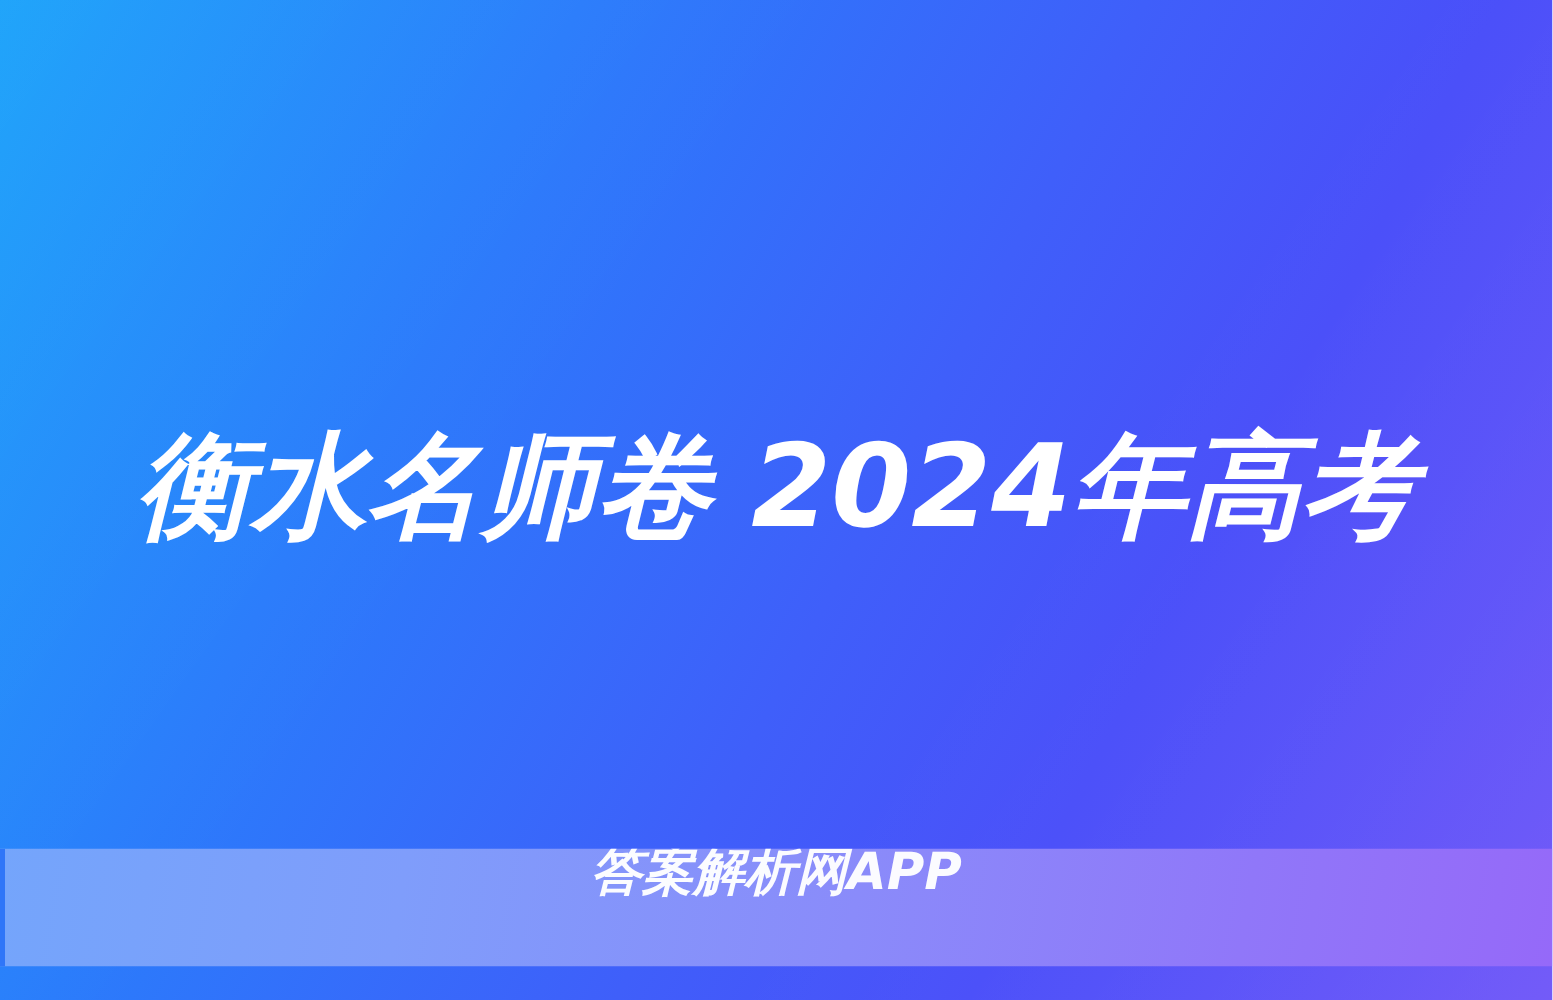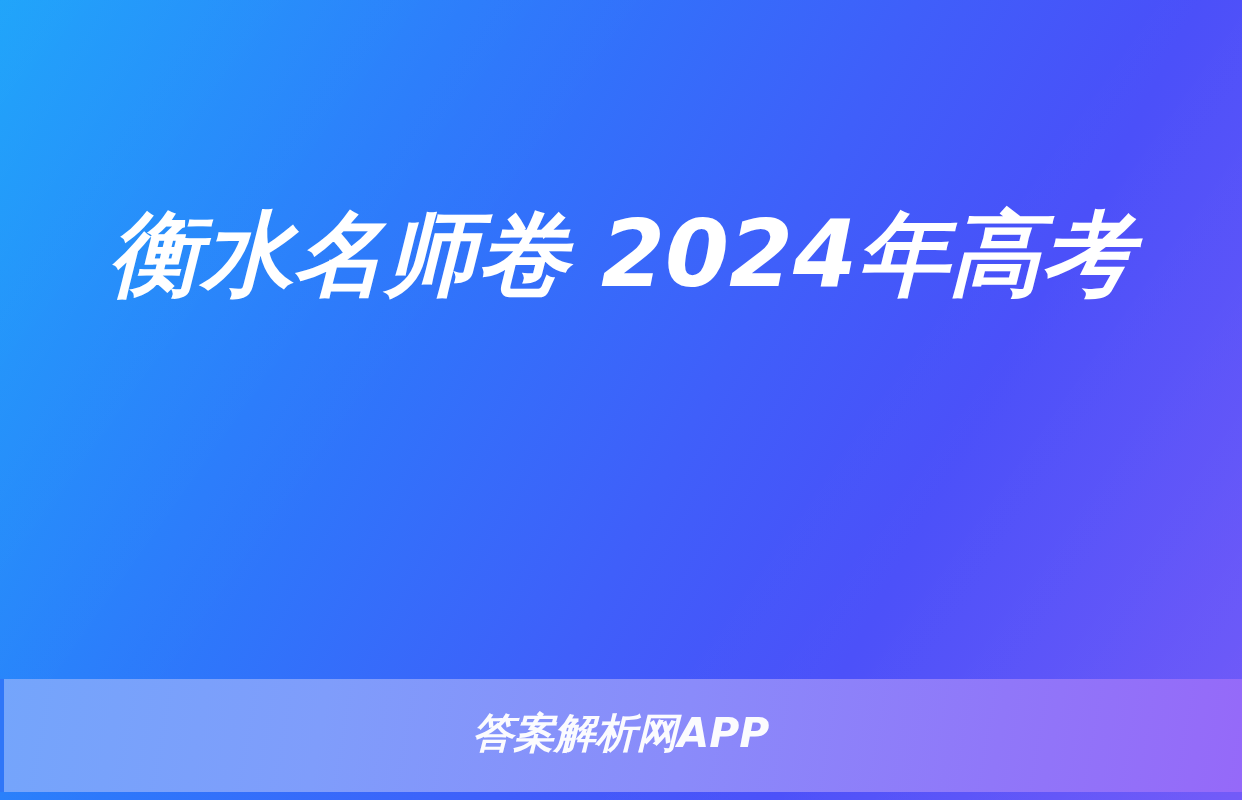--- a/index.html
+++ b/index.html
@@ -42,21 +42,21 @@
   }
 
   
   #title-block {
     position: absolute;
     left: 70px;
     right: 70px;
     top: 180px;
     height: 420px;
     display: flex;
-    flex-direction: column;
+    flex-direction: row;
     justify-content: flex-start;
     align-items: center;
     text-align: center;
   }
 
   .title-line {
     width: 100%;
     color: #ffffff;
     font-family: "DejaVu Sans", "Liberation Sans", sans-serif;
     font-size: 92px;
@@ -67,29 +67,28 @@
     white-space: pre;
     text-rendering: optimizeLegibility;
   }
 
   
   #footer-band {
     position: absolute;
     left: 0;
     right: 0;
     top: 679px;
-    height: 113px;
+    height: 94px;
     background: linear-gradient(100deg,
                 #74a5fb 0%,
                 #7f9dfb 26%,
                 #8a8bfa 55%,
                 #9077f9 80%,
                 #9569f9 100%);
     display: flex;
-    align-items: center;
     justify-content: center;
     overflow: hidden;
   }
 
   #footer-left-edge {
     position: absolute;
     left: 0;
     top: 0;
     width: 4px;
     height: 121px;

